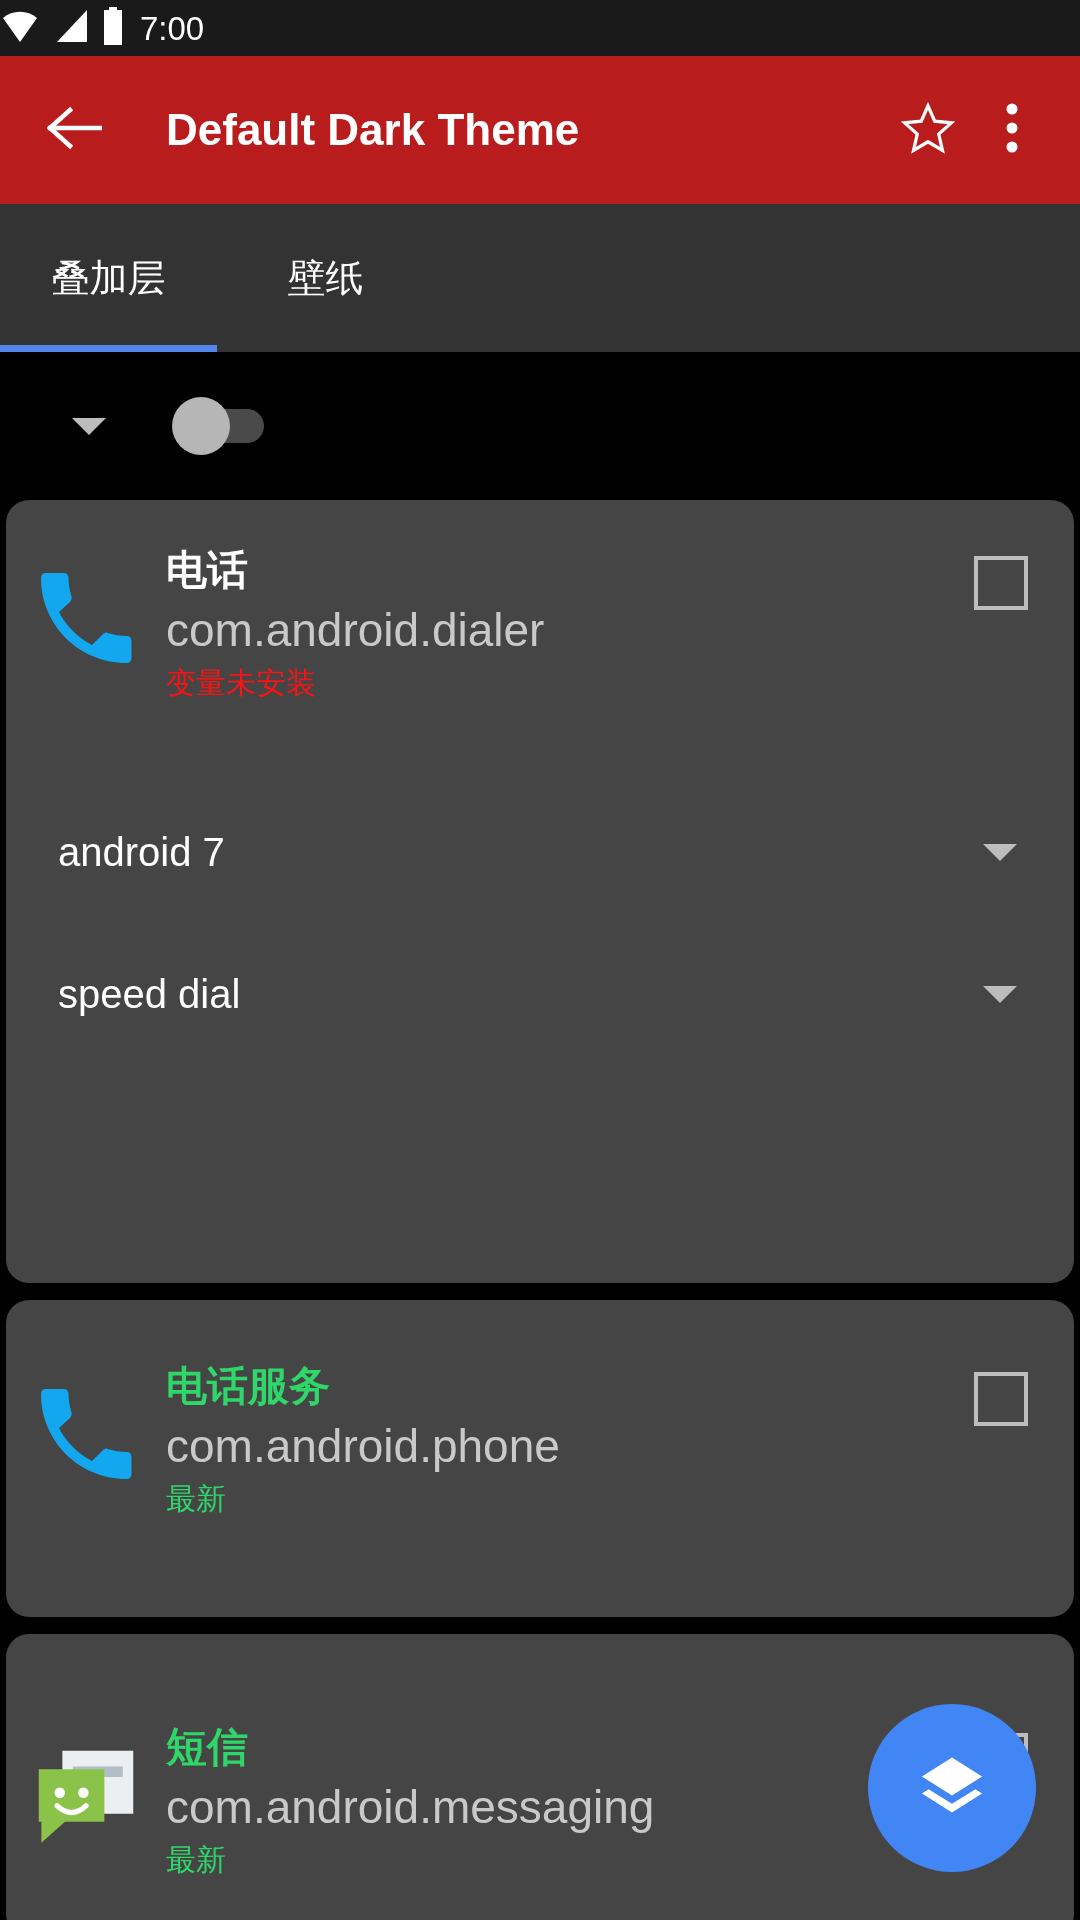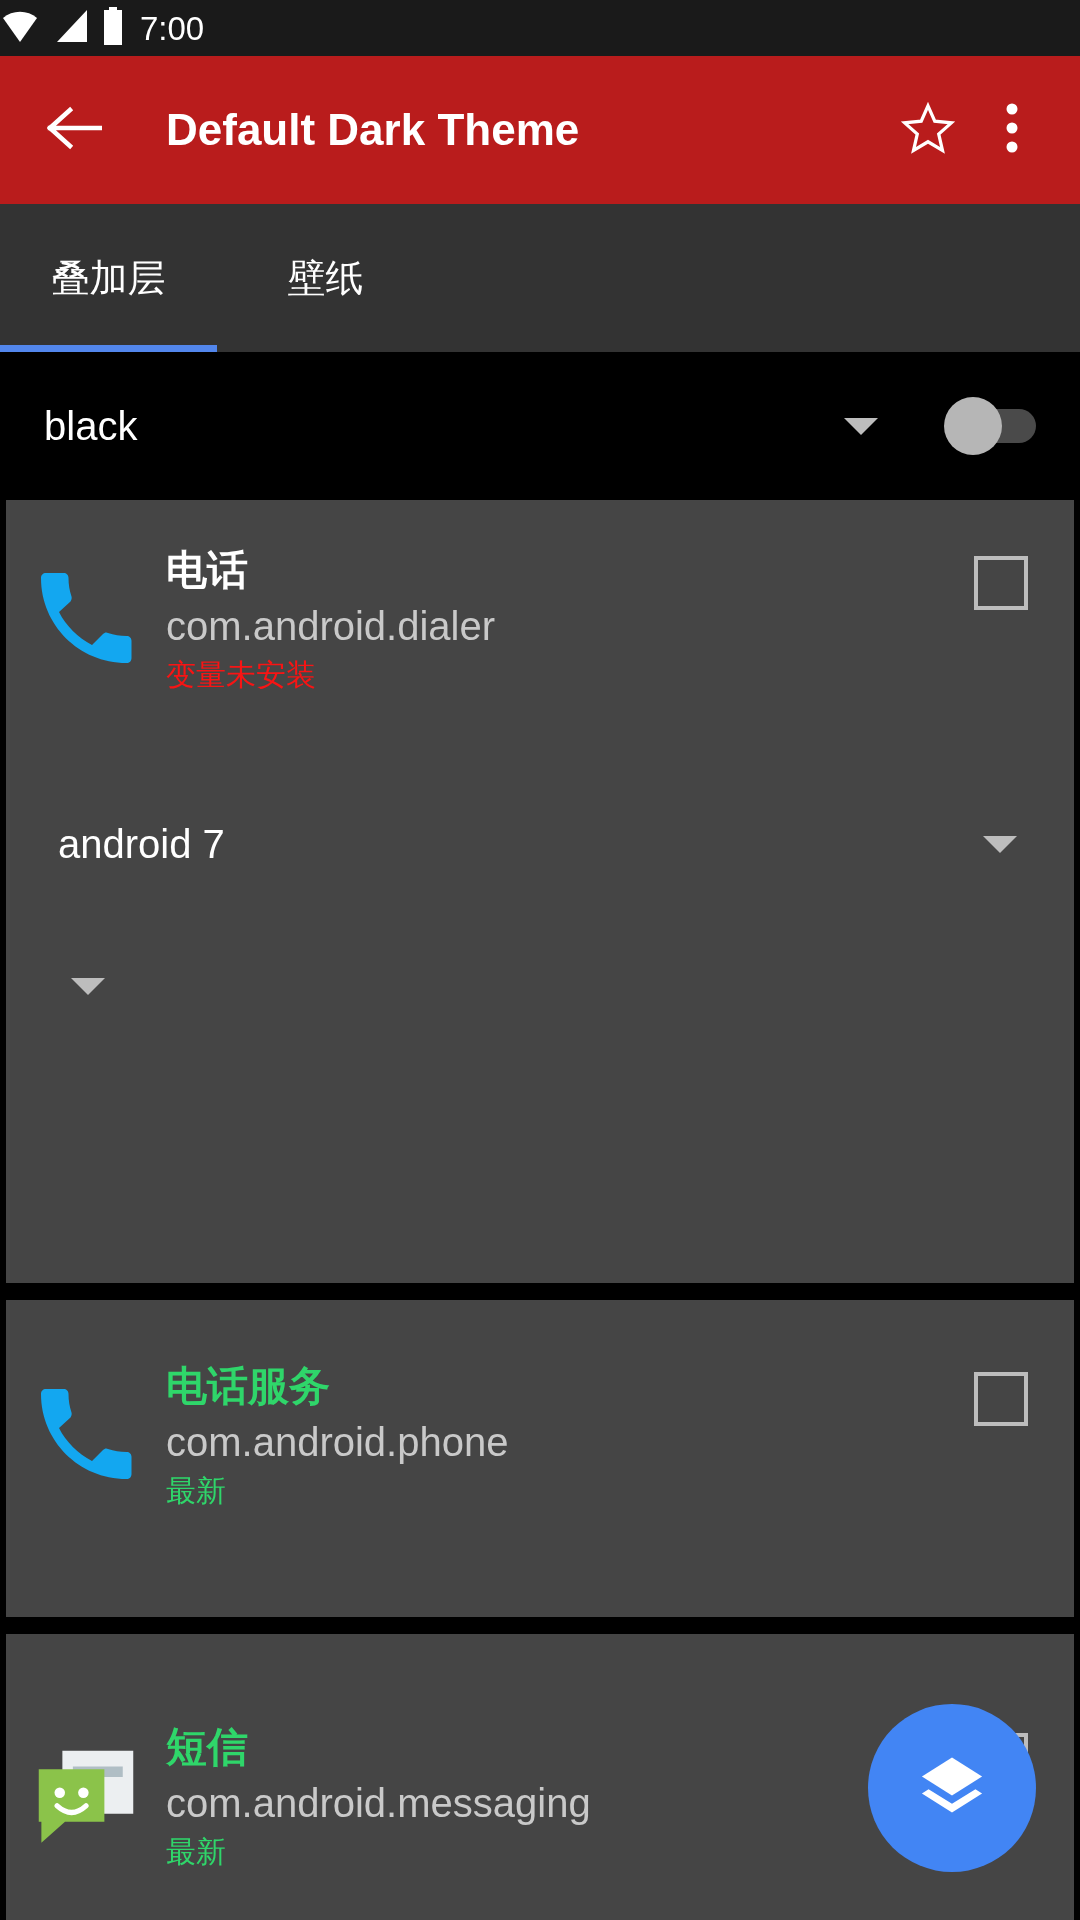--- a/index.html
+++ b/index.html
@@ -167,20 +167,21 @@
 
   
   .cards {
     background: #000000;
   }
   .card {
     background: #454545;
     margin: 0 6px 17px 6px;
     box-sizing: border-box;
     position: relative;
+    border-radius: 23px;
   }
   .card-head {
     display: flex;
     align-items: flex-start;
     padding: 42px 0 0 0;
     position: relative;
     min-height: 180px;
     box-sizing: border-box;
   }
   .app-icon {
@@ -197,21 +198,21 @@
     padding-top: 4px;
   }
   .app-label {
     font-size: 41px;
     font-weight: 700;
     line-height: 1.2;
     color: #ffffff;
   }
   .app-label.green { color: #2fd66a; }
   .app-pkg {
-    font-size: 40px;
+    font-size: 46px;
     color: #c9c9c9;
     line-height: 1.35;
     margin-top: 4px;
   }
   .app-state {
     font-size: 30px;
     line-height: 1.35;
     margin-top: 2px;
   }
   .app-state.red { color: #f81414; }
@@ -315,21 +316,20 @@
   </div>
 </div>
 
 <div class="tab-bar">
   <div class="tab">叠加层</div>
   <div class="tab inactive">壁纸</div>
   <div class="tab-indicator"></div>
 </div>
 
 <div class="theme-row">
-  <div class="theme-name">black</div>
   <div class="theme-caret-wrap">
     <span class="caret"></span>
   </div>
   <div class="switch">
     <div class="switch-track"></div>
     <div class="switch-thumb"></div>
   </div>
 </div>
 
 <div class="cards">
@@ -348,20 +348,21 @@
       </div>
       <div class="checkbox"></div>
     </div>
     <div class="spinner-row" style="margin-top:78px;">
       <div class="spinner-label">android 7</div>
       <div class="spinner-caret-wrap">
         <span class="caret"></span>
       </div>
     </div>
     <div class="spinner-row">
+      <div class="spinner-label">speed dial</div>
       <div class="spinner-caret-wrap">
         <span class="caret"></span>
       </div>
     </div>
   </div>
 
   <div class="card" style="height:317px;">
     <div class="card-head" style="padding-top:58px;">
       <div class="app-icon">
         <svg width="120" height="120" viewBox="0 0 24 24">

